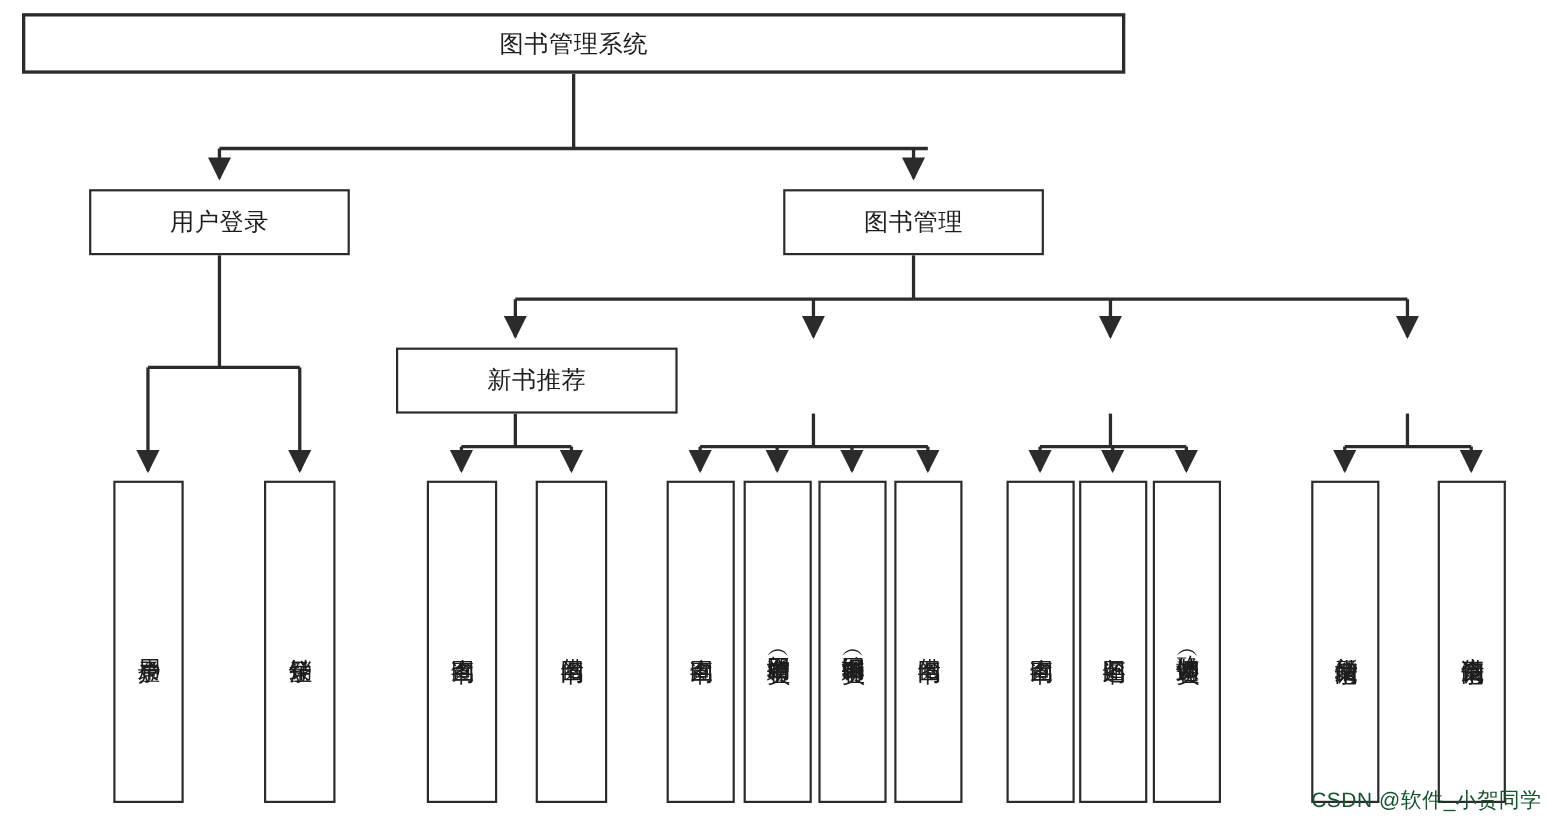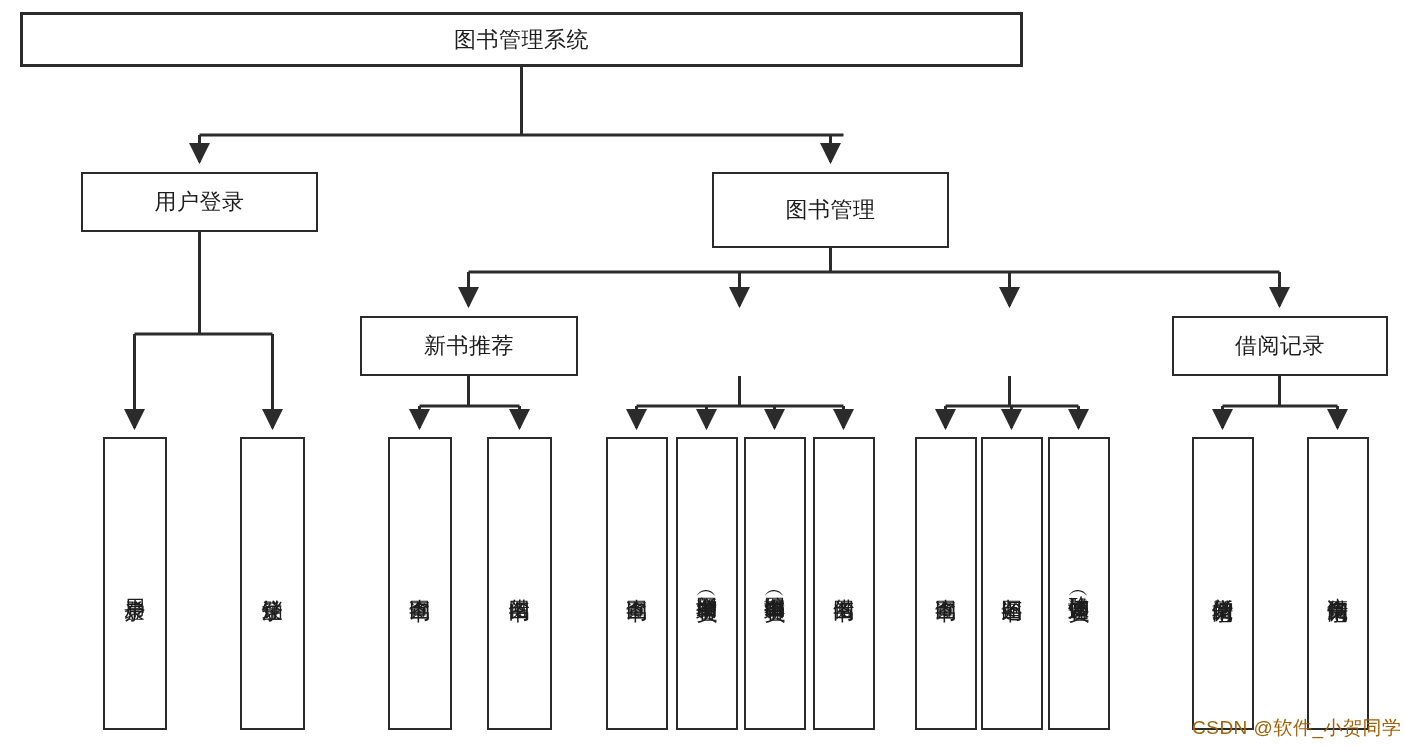--- a/index.html
+++ b/index.html
@@ -50,21 +50,21 @@
     text-orientation: upright;
     -webkit-writing-mode: vertical-rl;
     font-size: 21px;
     line-height: 1.22;
     letter-spacing: 1px;
     white-space: normal;
     max-height: 100%;
   }
   .watermark {
     position: absolute;
-    color: #a16207;
+    color: #14532d;
     font-size: 19px;
     white-space: nowrap;
     z-index: 3;
     letter-spacing: 0.5px;
   }
 </style>
 </head>
 <body>
 
 <div id="canvas">
@@ -119,29 +119,26 @@
     </g>
   </svg>
 
   <div class="node root" style="left:20px; top:12px; width:1003px; height:55px;">
     <span class="node-label">图书管理系统</span>
   </div>
 
   <div class="node lvl1" style="left:81px; top:172px; width:237px; height:60px;">
     <span class="node-label">用户登录</span>
   </div>
-  <div class="node lvl1" style="left:712px; top:172px; width:237px; height:76px;">
+  <div class="node lvl1" style="left:712px; top:172px; width:237px; height:60px;">
     <span class="node-label">图书管理</span>
   </div>
 
-  <div class="node lvl2" style="left:360px; top:316px; width:218px; height:60px;">
+  <div class="node lvl2" style="left:360px; top:316px; width:256px; height:60px;">
     <span class="node-label">新书推荐</span>
-  </div>
-  <div class="node lvl2" style="left:1172px; top:316px; width:216px; height:60px;">
-    <span class="node-label">借阅记录</span>
   </div>
 
   <div class="node leaf" style="left:103px; top:437px; width:64px; height:293px;">
     <span class="node-label">用户登录</span>
   </div>
   <div class="node leaf" style="left:240px; top:437px; width:65px; height:293px;">
     <span class="node-label">注销登录</span>
   </div>
 
   <div class="node leaf" style="left:388px; top:437px; width:64px; height:293px;">

